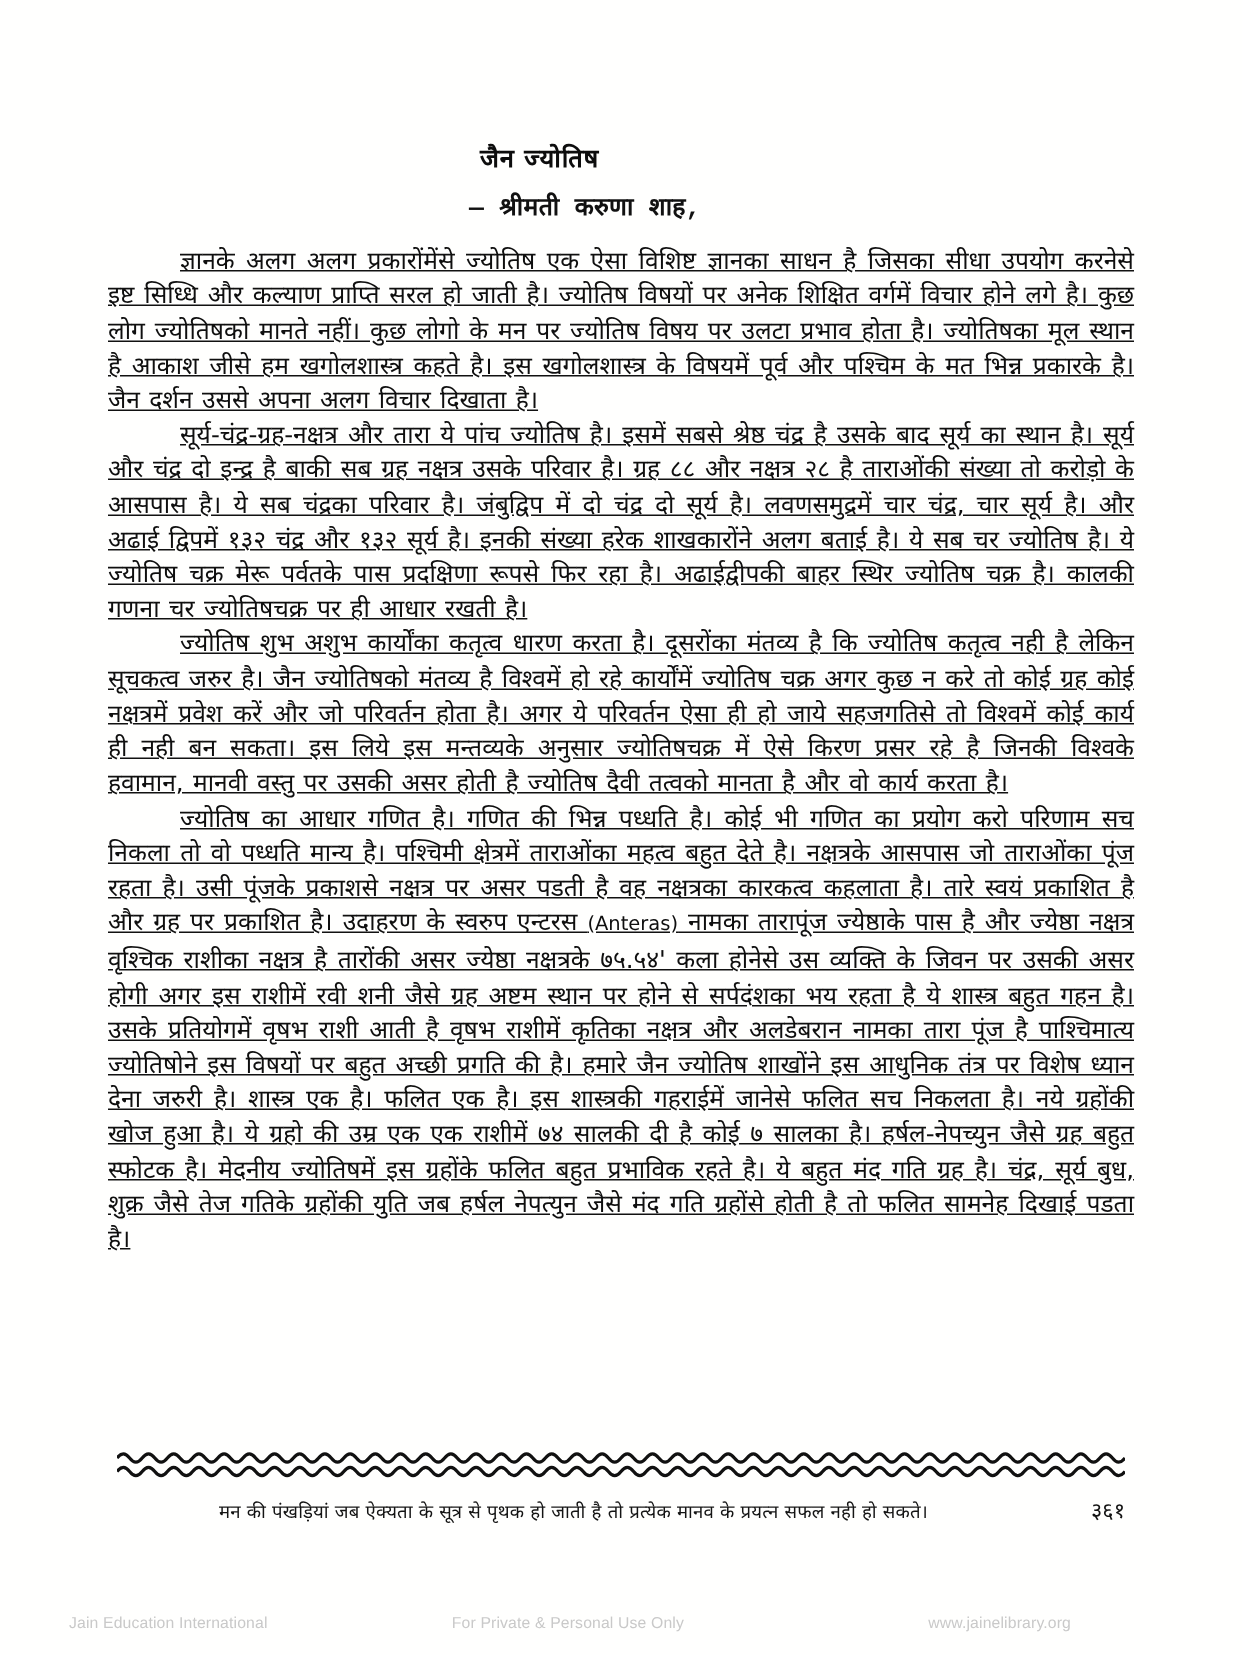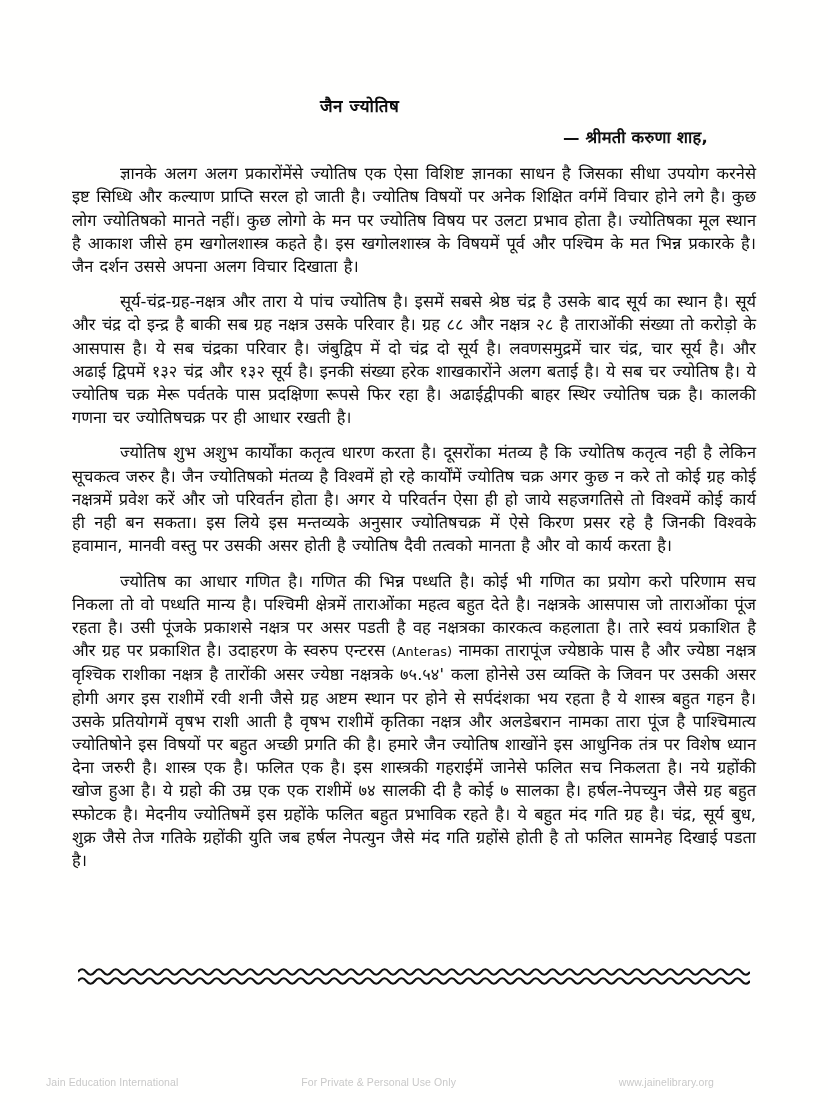--- a/index.html
+++ b/index.html
@@ -36,45 +36,47 @@
   .title {
     font-size: 17px;
     font-weight: 700;
     letter-spacing: 0.5px;
     margin: 0 0 6px 248px;
     line-height: 1.25;
     color: #0d0d0d;
   }
 
   .byline {
-    text-align: right;
+    text-align: center;
     font-size: 16.5px;
     font-weight: 700;
     margin: 8px 48px 10px 0;
     color: #111;
     letter-spacing: 0.2px;
+    font-family: Liberation Mono, monospace;
   }
 
   .body-text {
     margin-top: 14px;
+    text-decoration: underline;
   }
 
   p.para {
     margin: 0 0 0 0;
     text-align: justify;
     text-align-last: left;
     font-size: 16.4px;
     line-height: 23.2px;
     text-indent: 48px;
     color: #0f0f0f;
     word-spacing: 1px;
     -webkit-font-smoothing: none;
   }
 
-  p.para + p.para { margin-top: 12px; }
+  p.para + p.para { margin-top: 0px; }
 
   .latin {
     font-size: 13px;
     font-family: "DejaVu Sans", "Liberation Sans", sans-serif;
   }
 
   
   .wavy-rule {
     position: absolute;
     left: 78px;
@@ -151,20 +153,24 @@
     </div>
   </div>
 
   <div class="wavy-rule">
     <svg viewBox="0 0 672 22" preserveAspectRatio="none" aria-hidden="true">
       <path d="M0 6 Q 4.2 0.5 8.4 6 T 16.8 6 T 25.2 6 T 33.6 6 T 42 6 T 50.4 6 T 58.8 6 T 67.2 6 T 75.6 6 T 84 6 T 92.4 6 T 100.8 6 T 109.2 6 T 117.6 6 T 126 6 T 134.4 6 T 142.8 6 T 151.2 6 T 159.6 6 T 168 6 T 176.4 6 T 184.8 6 T 193.2 6 T 201.6 6 T 210 6 T 218.4 6 T 226.8 6 T 235.2 6 T 243.6 6 T 252 6 T 260.4 6 T 268.8 6 T 277.2 6 T 285.6 6 T 294 6 T 302.4 6 T 310.8 6 T 319.2 6 T 327.6 6 T 336 6 T 344.4 6 T 352.8 6 T 361.2 6 T 369.6 6 T 378 6 T 386.4 6 T 394.8 6 T 403.2 6 T 411.6 6 T 420 6 T 428.4 6 T 436.8 6 T 445.2 6 T 453.6 6 T 462 6 T 470.4 6 T 478.8 6 T 487.2 6 T 495.6 6 T 504 6 T 512.4 6 T 520.8 6 T 529.2 6 T 537.6 6 T 546 6 T 554.4 6 T 562.8 6 T 571.2 6 T 579.6 6 T 588 6 T 596.4 6 T 604.8 6 T 613.2 6 T 621.6 6 T 630 6 T 638.4 6 T 646.8 6 T 655.2 6 T 663.6 6 T 672 6" fill="none" stroke="#111111" stroke-width="2.1"></path>
       <path d="M0 15 Q 4.2 9.5 8.4 15 T 16.8 15 T 25.2 15 T 33.6 15 T 42 15 T 50.4 15 T 58.8 15 T 67.2 15 T 75.6 15 T 84 15 T 92.4 15 T 100.8 15 T 109.2 15 T 117.6 15 T 126 15 T 134.4 15 T 142.8 15 T 151.2 15 T 159.6 15 T 168 15 T 176.4 15 T 184.8 15 T 193.2 15 T 201.6 15 T 210 15 T 218.4 15 T 226.8 15 T 235.2 15 T 243.6 15 T 252 15 T 260.4 15 T 268.8 15 T 277.2 15 T 285.6 15 T 294 15 T 302.4 15 T 310.8 15 T 319.2 15 T 327.6 15 T 336 15 T 344.4 15 T 352.8 15 T 361.2 15 T 369.6 15 T 378 15 T 386.4 15 T 394.8 15 T 403.2 15 T 411.6 15 T 420 15 T 428.4 15 T 436.8 15 T 445.2 15 T 453.6 15 T 462 15 T 470.4 15 T 478.8 15 T 487.2 15 T 495.6 15 T 504 15 T 512.4 15 T 520.8 15 T 529.2 15 T 537.6 15 T 546 15 T 554.4 15 T 562.8 15 T 571.2 15 T 579.6 15 T 588 15 T 596.4 15 T 604.8 15 T 613.2 15 T 621.6 15 T 630 15 T 638.4 15 T 646.8 15 T 655.2 15 T 663.6 15 T 672 15" fill="none" stroke="#111111" stroke-width="2.1"></path>
     </svg>
   </div>
 
+  <div class="quote-line">
+    <div class="quote-text">मन की पंखड़ियां जब ऐक्यता के सूत्र से पृथक हो जाती है तो प्रत्येक मानव के प्रयत्न सफल नही हो सकते।</div>
+    <div class="page-number">३६१</div>
+  </div>
 
   <div class="scan-footer">
     <div class="left">Jain Education International</div>
     <div class="center">For Private &amp; Personal Use Only</div>
     <div class="right">www.jainelibrary.org</div>
   </div>
 
 </div>
 
 </body></html>

